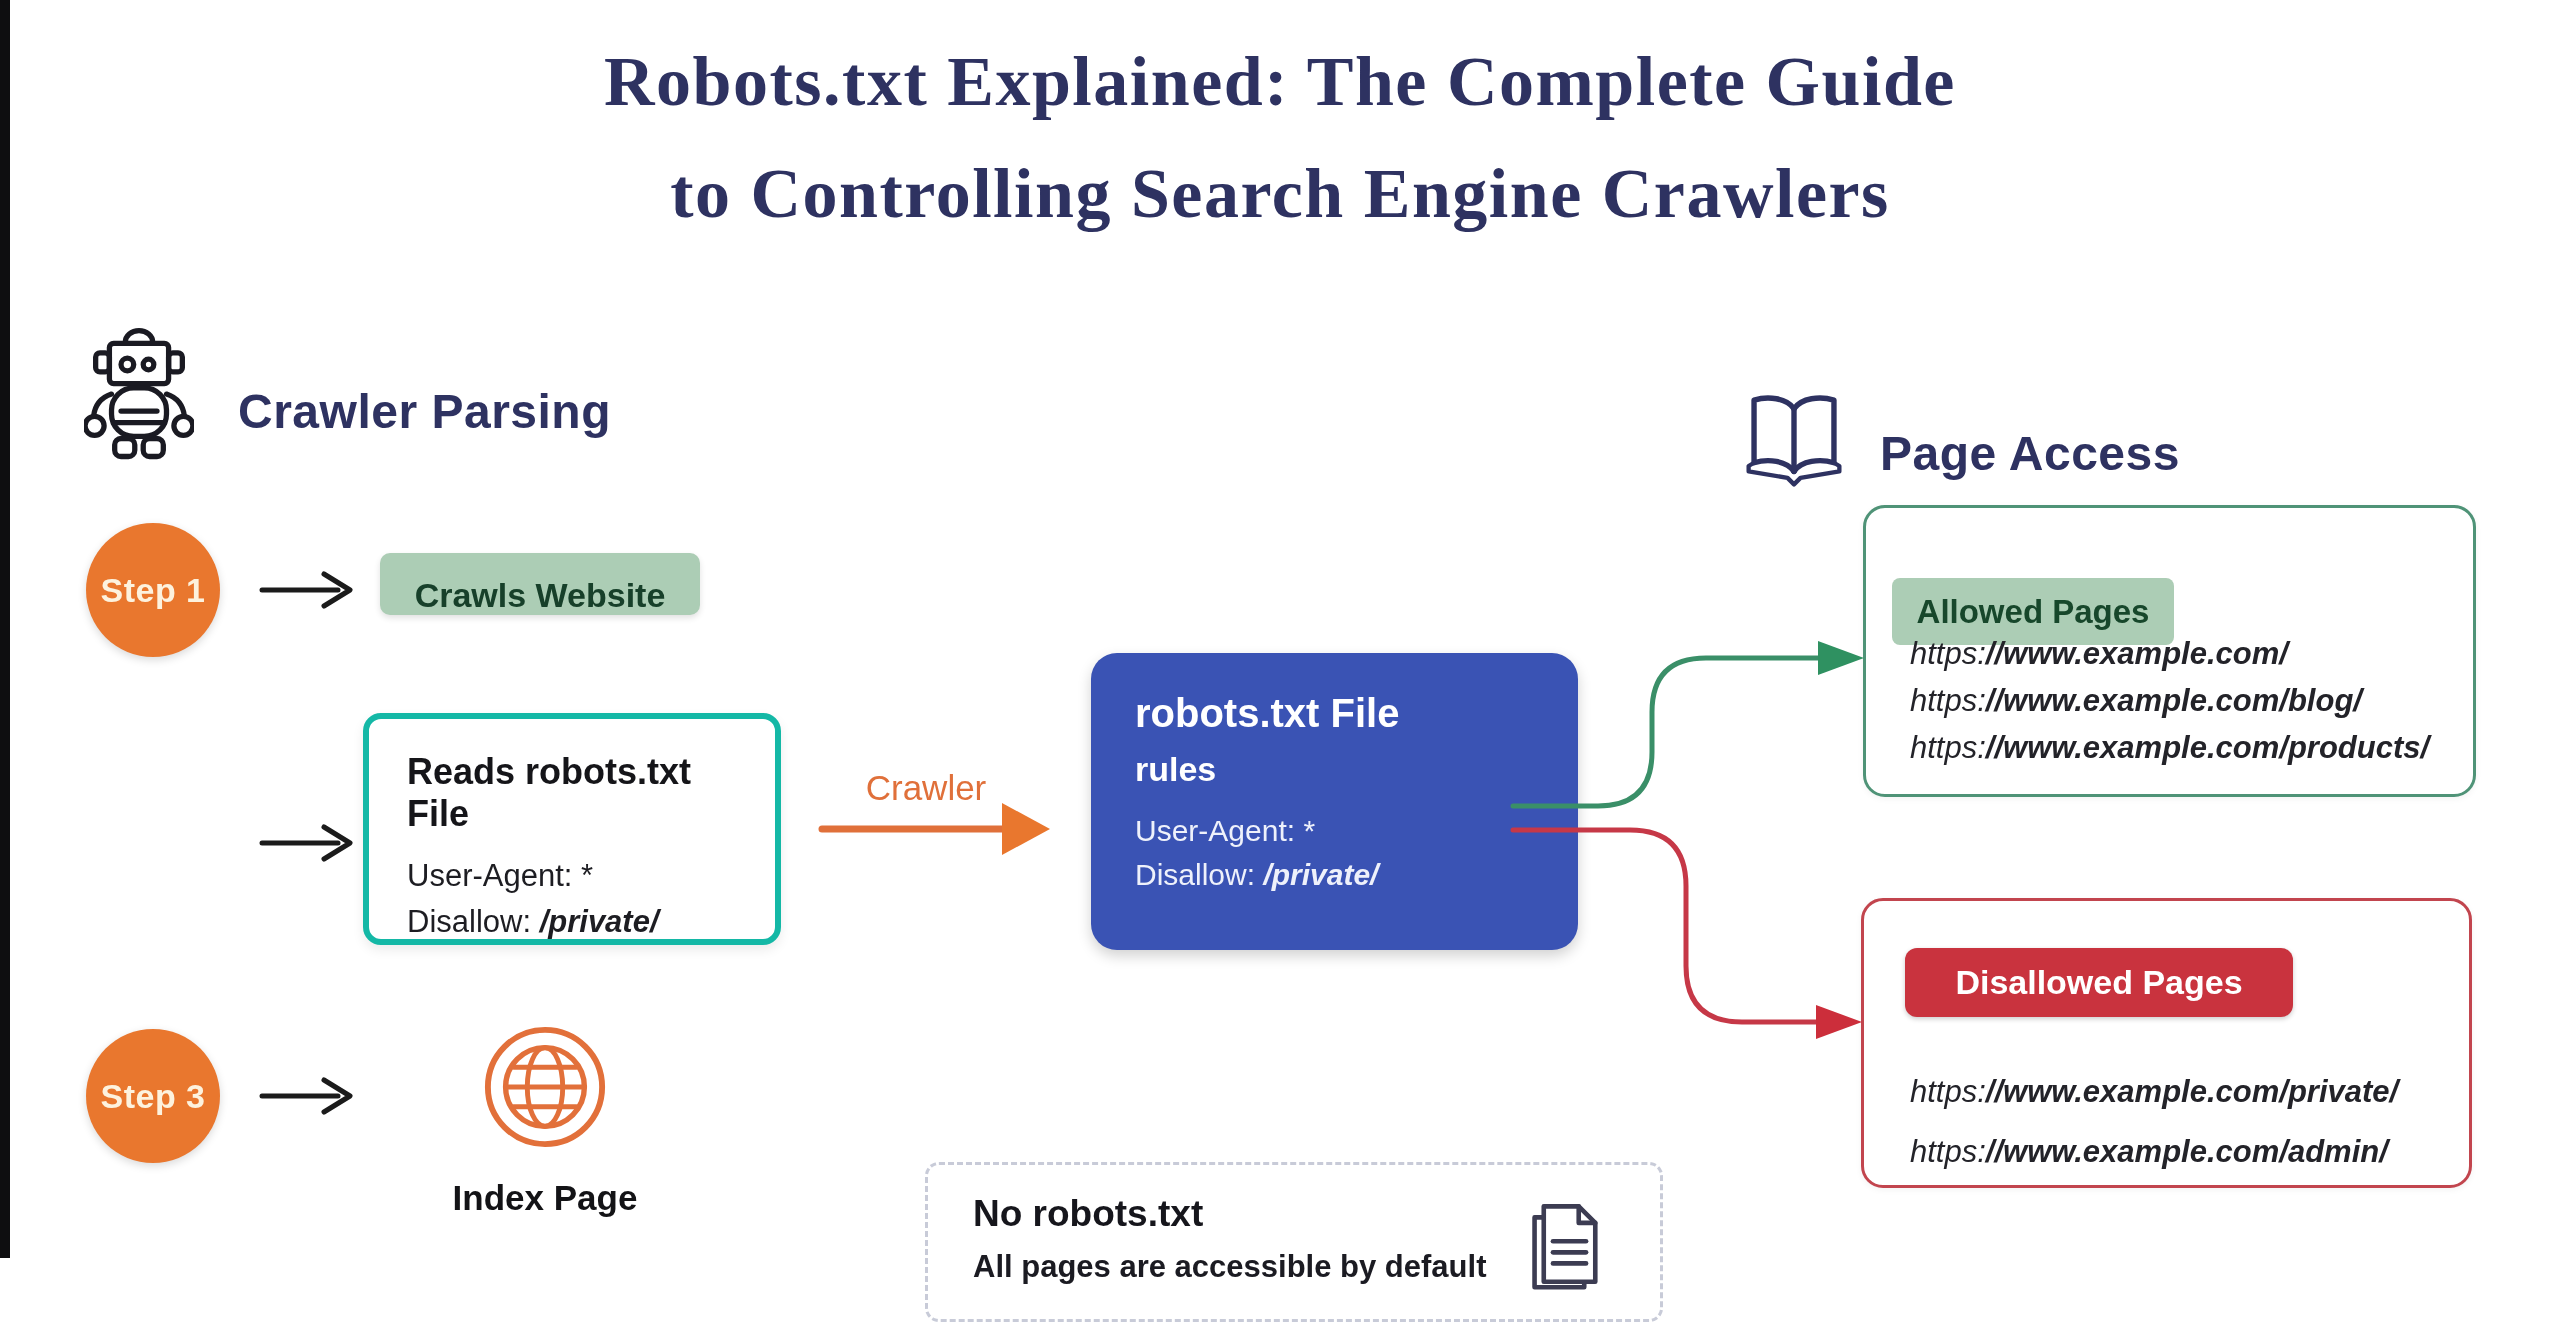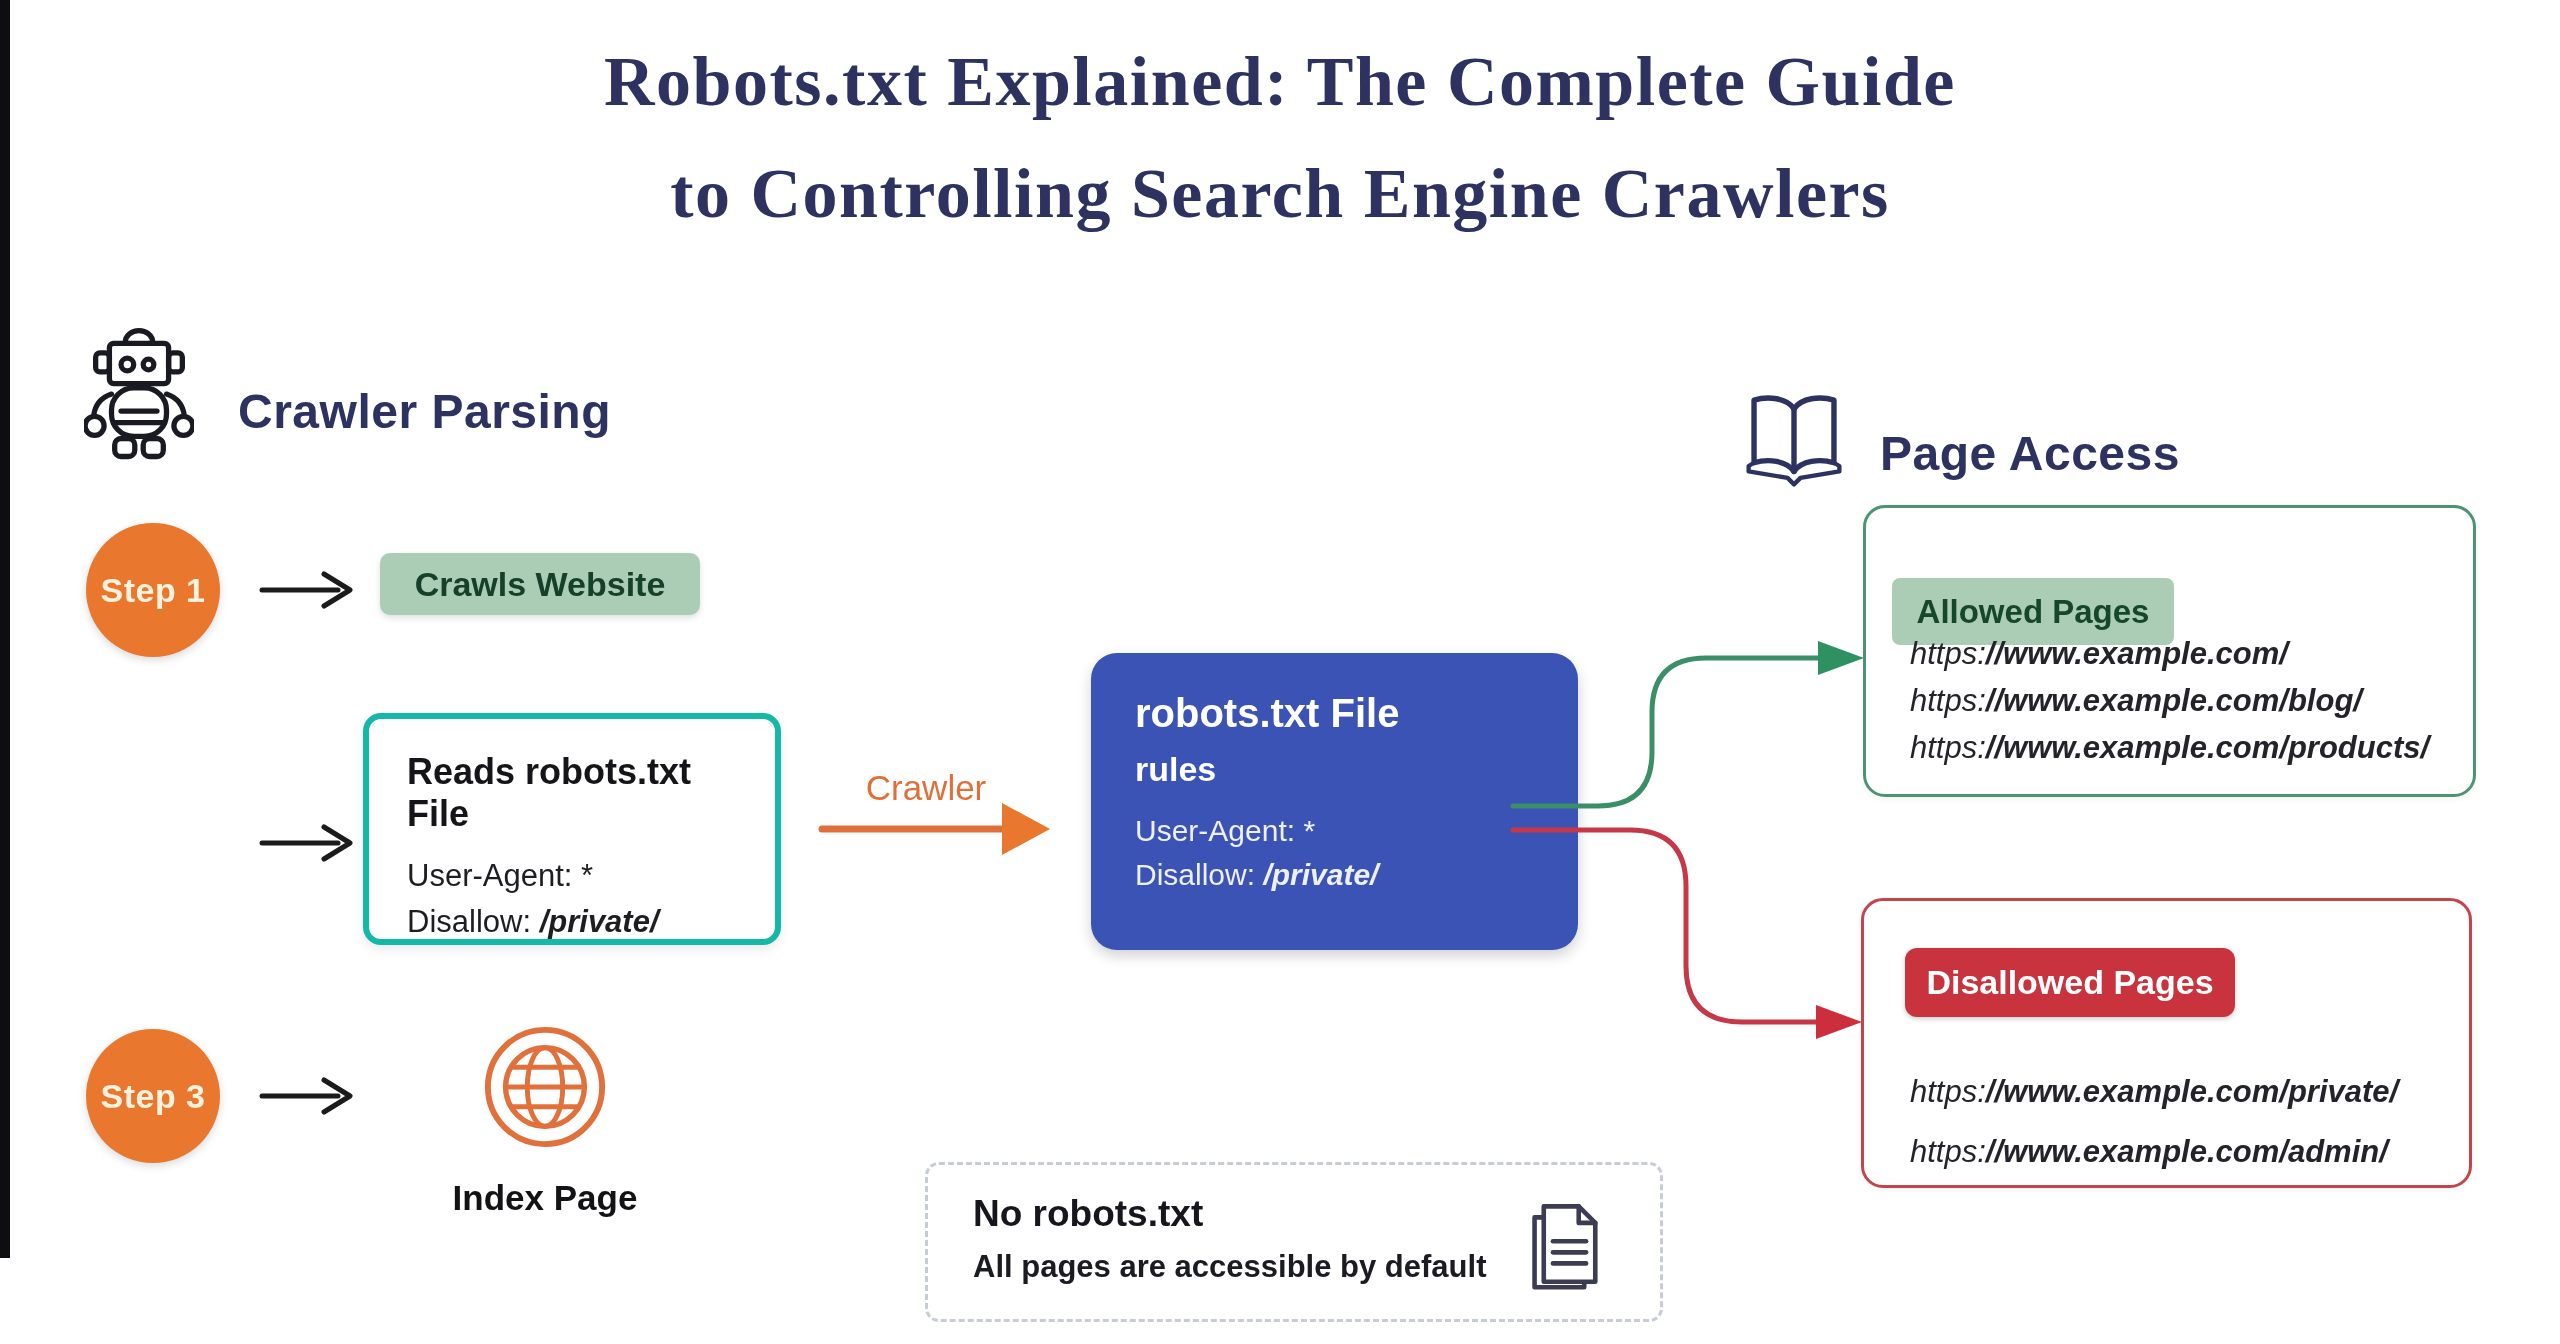--- a/index.html
+++ b/index.html
@@ -15,21 +15,21 @@
   .title span{display:block;}
 
   .section-heading{color:#2e3261;font-size:48px;font-weight:800;letter-spacing:.5px;}
 
   .step-circle{width:134px;height:134px;border-radius:50%;background:#e9772e;
     display:flex;align-items:center;justify-content:center;
     box-shadow:0 3px 8px rgba(0,0,0,.15);}
   .step-circle span{color:#fdf2de;font-size:34px;font-weight:700;letter-spacing:.5px;}
 
   .crawls-box{left:380px;top:553px;width:320px;height:62px;background:#accdb5;border-radius:10px;
-    display:flex;align-items:center;justify-content:center;box-shadow:0 3px 6px rgba(0,0,0,.12);}
+    display:flex;align-items:flex-end;justify-content:center;box-shadow:0 3px 6px rgba(0,0,0,.12);}
   .crawls-box span{color:#17402a;font-size:34px;font-weight:800;}
 
   .reads-box{left:363px;top:713px;width:418px;height:232px;background:#ffffff;border:6px solid #14b8a6;
     border-radius:18px;box-shadow:0 5px 12px rgba(0,0,0,.08);box-sizing:border-box;
     padding:32px 16px 0 38px;}
   .reads-box .rb-title{font-size:36px;font-weight:800;color:#151519;}
   .reads-box .rb-rules{margin-top:18px;font-size:31px;font-weight:500;color:#1d1d22;line-height:46px;}
 
   .pre{white-space:pre;}
   .rule-val{font-weight:800;font-style:italic;}
@@ -44,21 +44,21 @@
   .file-box .fb-rules{margin-top:20px;font-size:30px;font-weight:500;color:#eef1fb;line-height:44px;}
 
   .access-box{background:#ffffff;border-radius:22px;box-sizing:border-box;
     box-shadow:0 2px 6px rgba(0,0,0,.05);}
   .allowed-box{left:1863px;top:505px;width:613px;height:292px;border:3px solid #4f9377;}
   .disallowed-box{left:1861px;top:898px;width:611px;height:290px;border:3px solid #c2454e;}
 
   .badge{display:flex;align-items:center;justify-content:center;}
   .badge-allowed{left:1892px;top:536px;width:282px;height:67px;background:#accdb5;border-radius:8px;margin-top:42px;}
   .badge-allowed span{color:#17472b;font-size:33px;font-weight:800;}
-  .badge-disallowed{left:1905px;top:948px;width:330px;height:69px;background:#c9333e;border-radius:12px;
+  .badge-disallowed{left:1905px;top:948px;width:388px;height:69px;background:#c9333e;border-radius:12px;
     box-shadow:0 2px 5px rgba(0,0,0,.2);}
   .badge-disallowed span{color:#ffffff;font-size:34px;font-weight:800;}
 
   .url-list{font-style:italic;color:#232329;font-size:31px;}
   .url-list .url-row{display:block;}
   .url-scheme{font-weight:400;}
   .url-rest{font-weight:800;}
   .urls-allowed{left:1910px;top:630px;line-height:47px;}
   .urls-disallowed{left:1910px;top:1062px;line-height:60px;}
 

